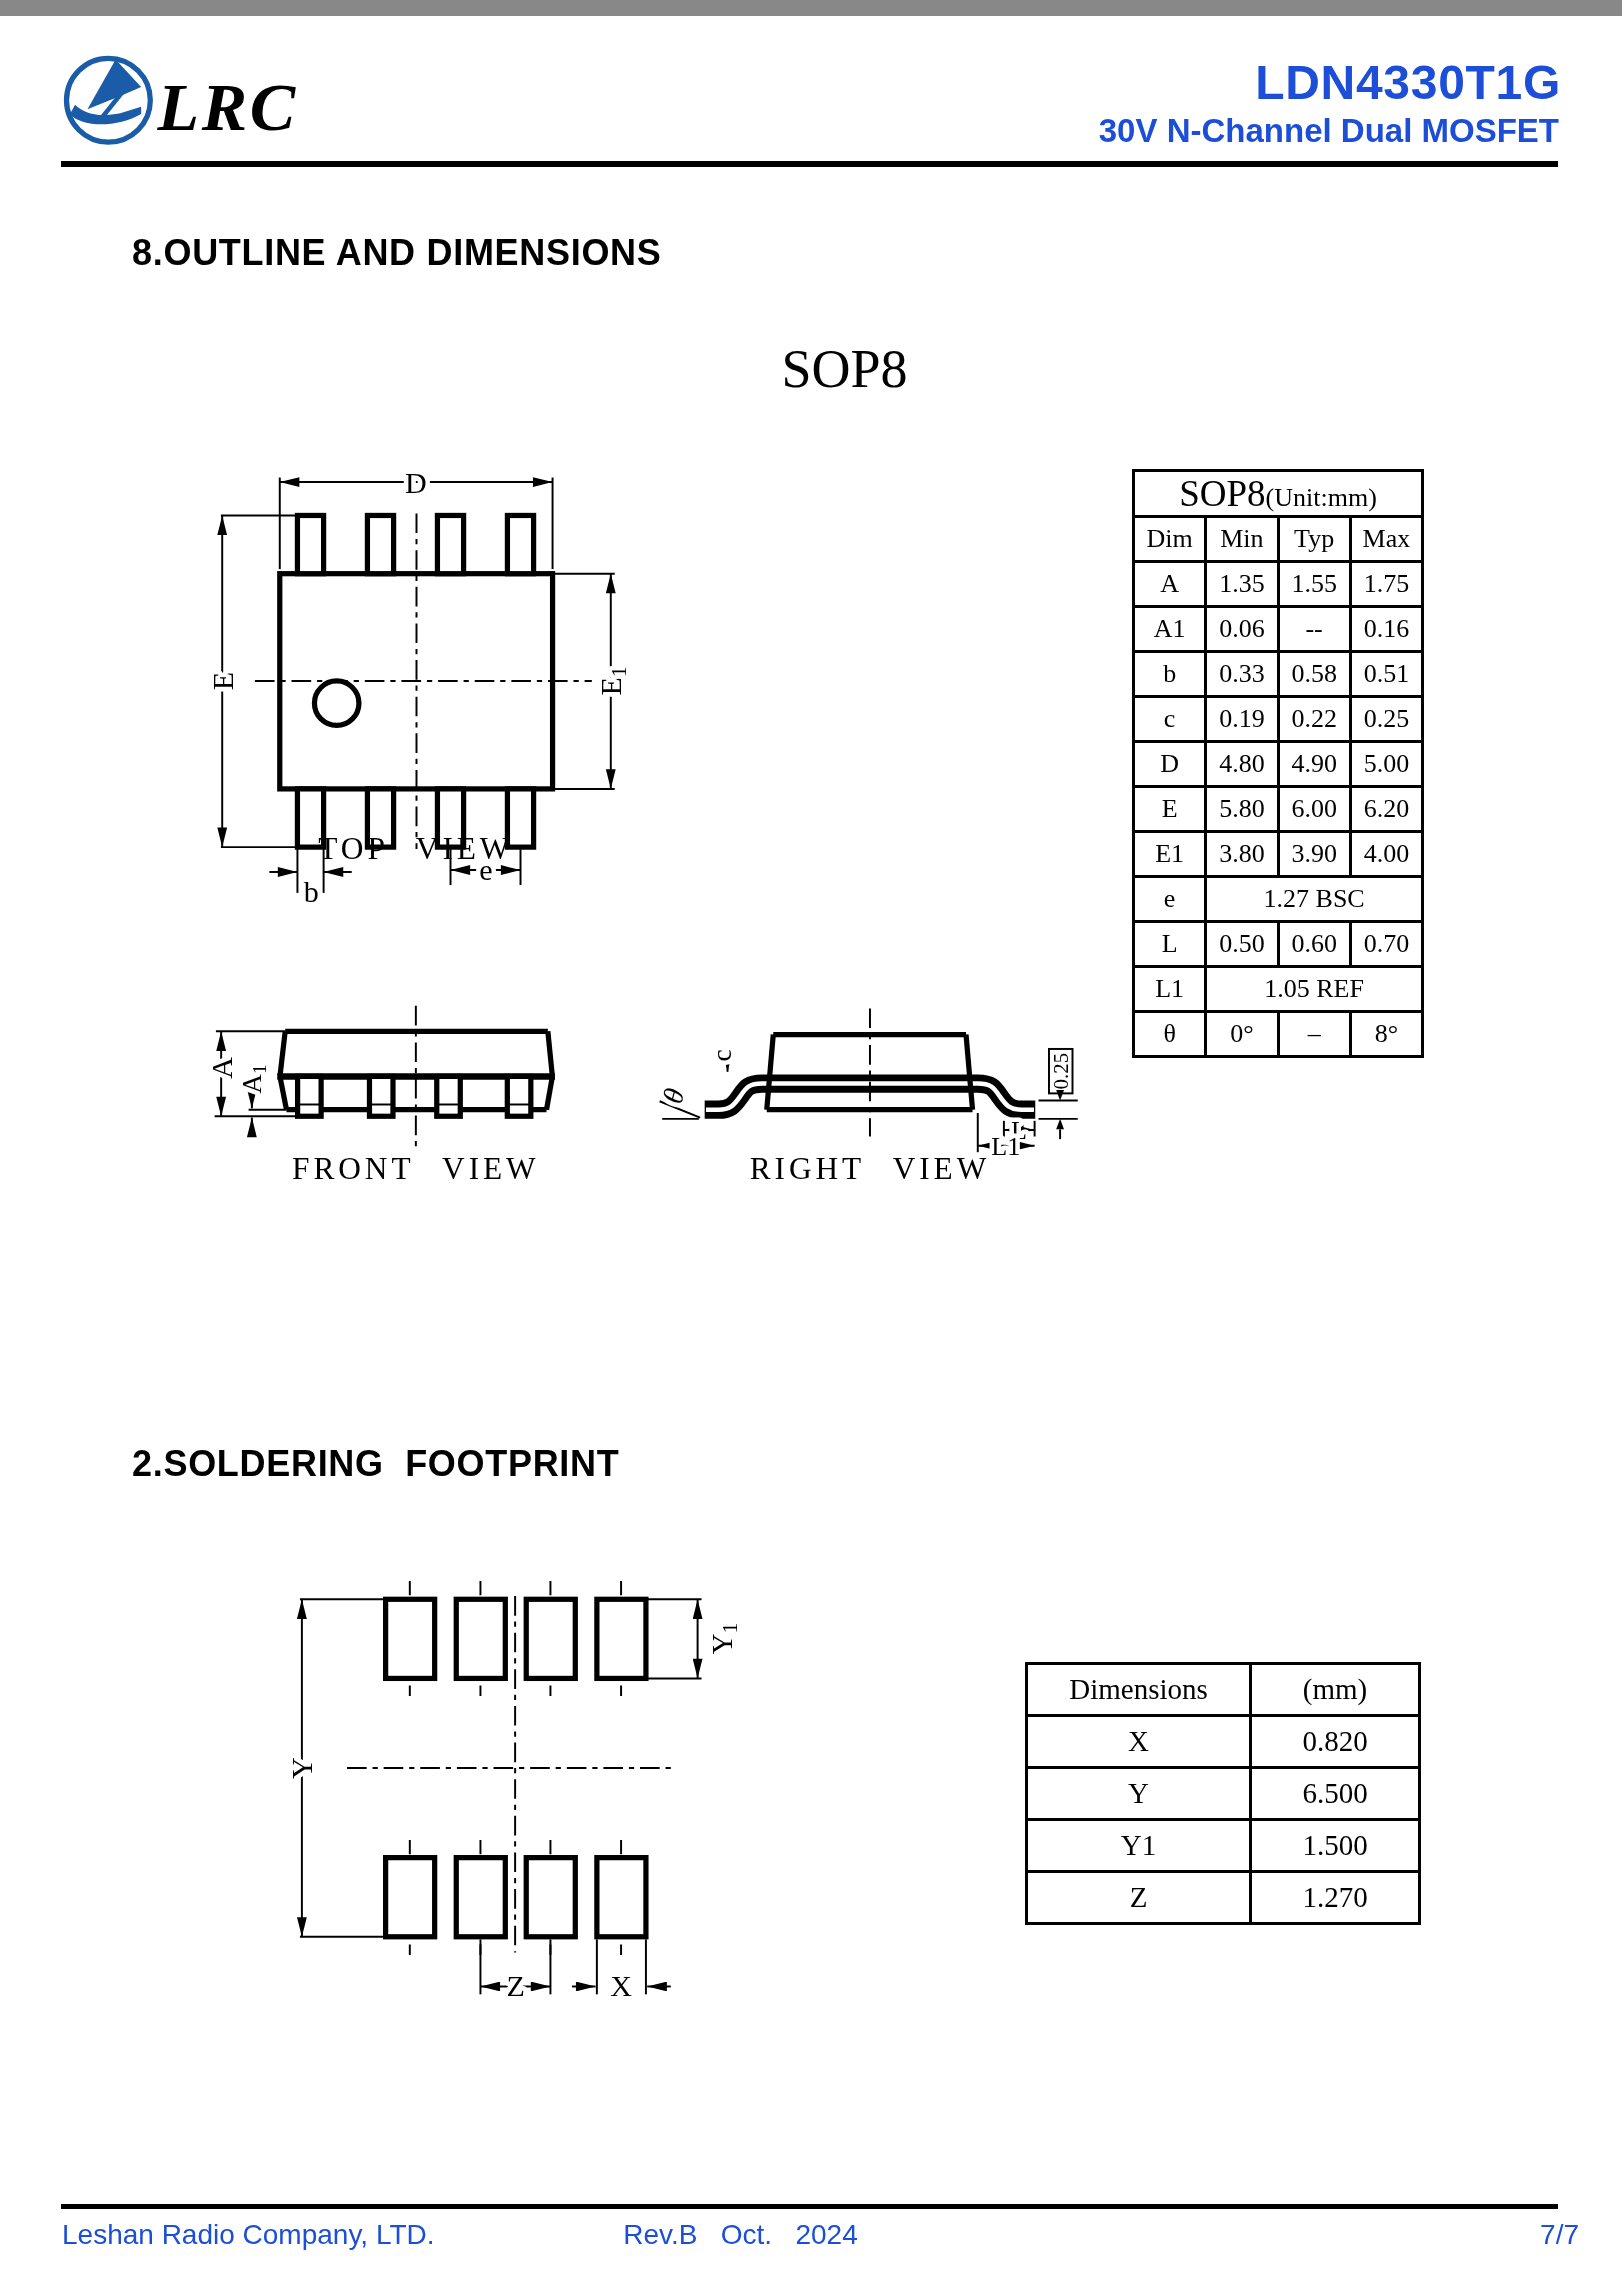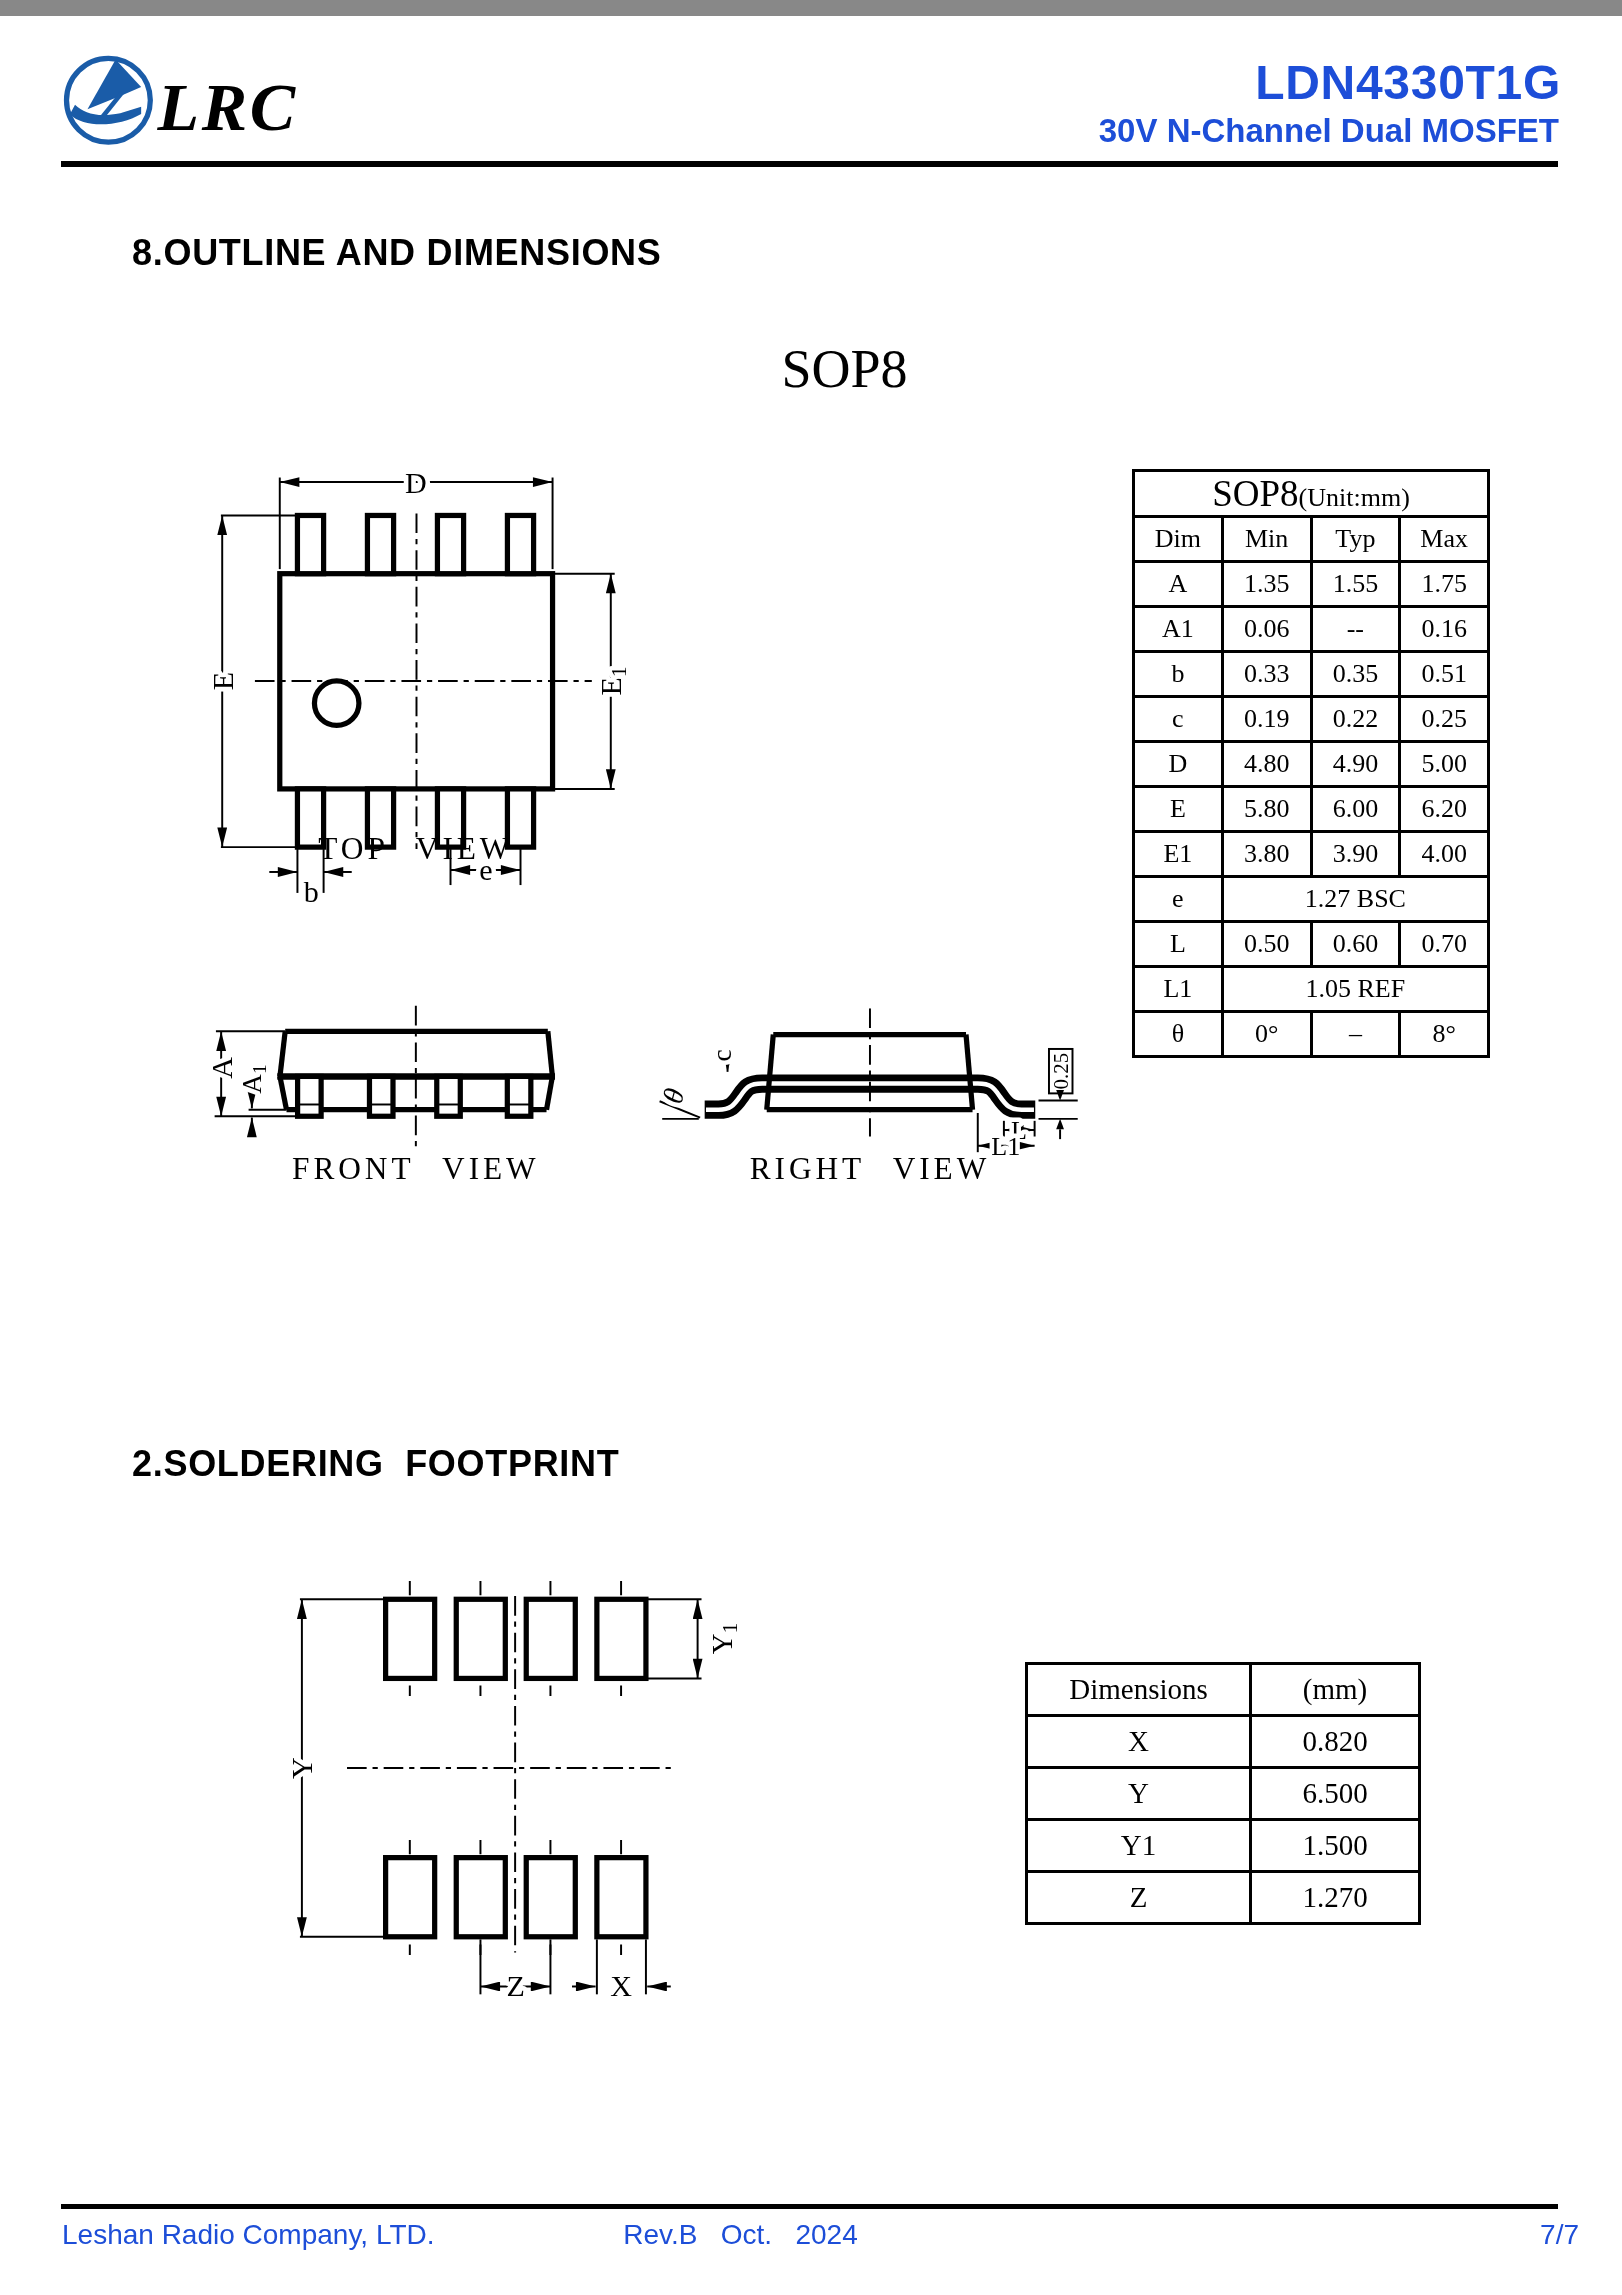--- a/index.html
+++ b/index.html
@@ -11,21 +11,21 @@
   .subtitle{top:96px;right:64px;font-size:33px;font-weight:bold;}
   .rule{background:#000;height:5.9px;}
   .sec-title{font-size:36px;font-weight:bold;white-space:pre;letter-spacing:0.7px;}
   .pkg-title{top:322px;left:681px;width:327px;text-align:center;font-size:54px;
              font-family:"Liberation Serif",serif;}
   
   table.dtab{border-collapse:collapse;table-layout:fixed;background:#fff;
              font-family:"Liberation Serif",serif;}
   table.dtab td{border:3.3px solid #000;text-align:center;vertical-align:middle;
                 font-size:26px;padding:0;}
-  table.sop8{width:358px;padding-left:44px;}
+  table.sop8{width:292px;padding-left:44px;}
   table.sop8 td{width:25%;height:42px;}
   td.t-title{height:69px;font-size:29px;}
   .t-big{font-size:37px;}
   table.fp{width:386px;}
   table.fp td{height:49px;font-size:29px;}
   table.fp td.c1{width:221px;}
   table.fp td.c2{width:166px;}
   td.fp-head{height:64px;}
   
   .foot-text{top:2203px;font-size:28px;}
@@ -148,21 +148,21 @@
     </tr>
     <tr>
       <td>A1</td>
       <td>0.06</td>
       <td>--</td>
       <td>0.16</td>
     </tr>
     <tr>
       <td>b</td>
       <td>0.33</td>
-      <td>0.35</td>
+      <td>0.58</td>
       <td>0.51</td>
     </tr>
     <tr>
       <td>c</td>
       <td>0.19</td>
       <td>0.22</td>
       <td>0.25</td>
     </tr>
     <tr>
       <td>D</td>

